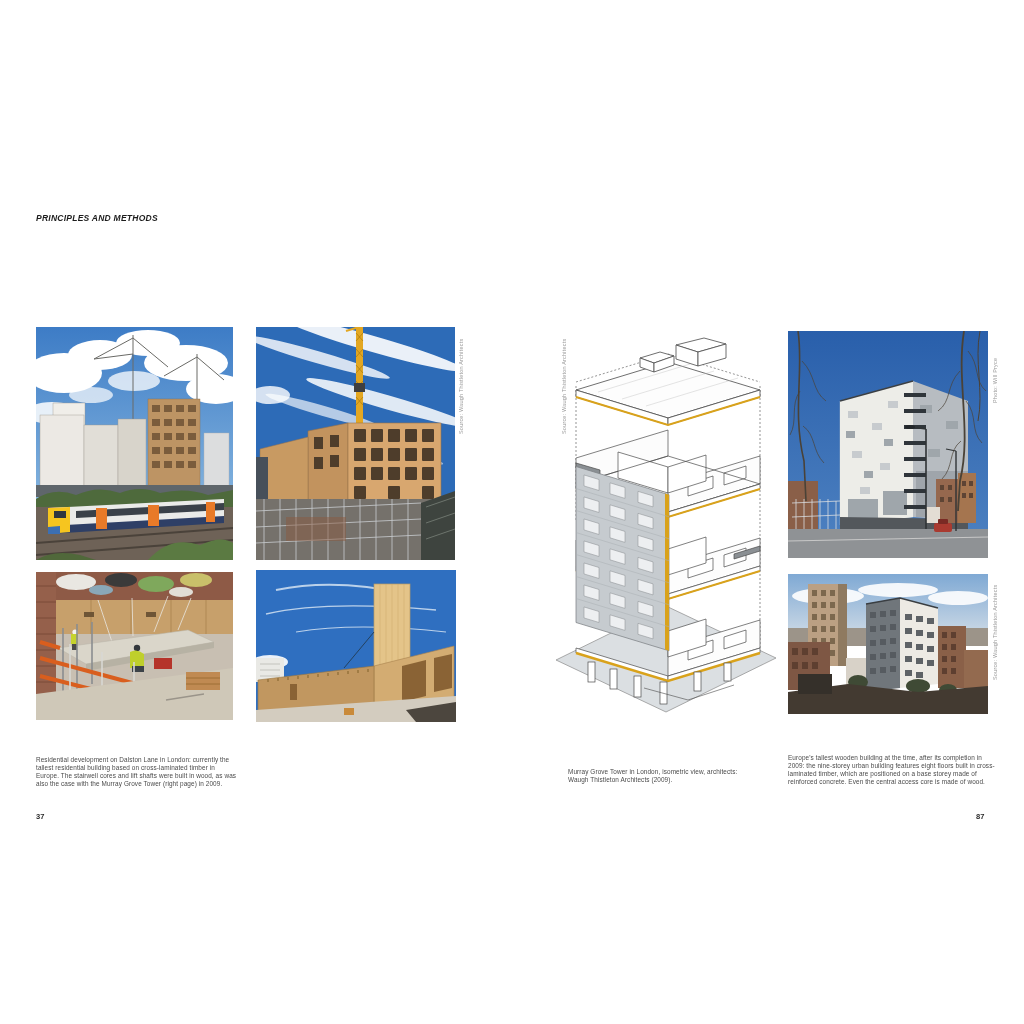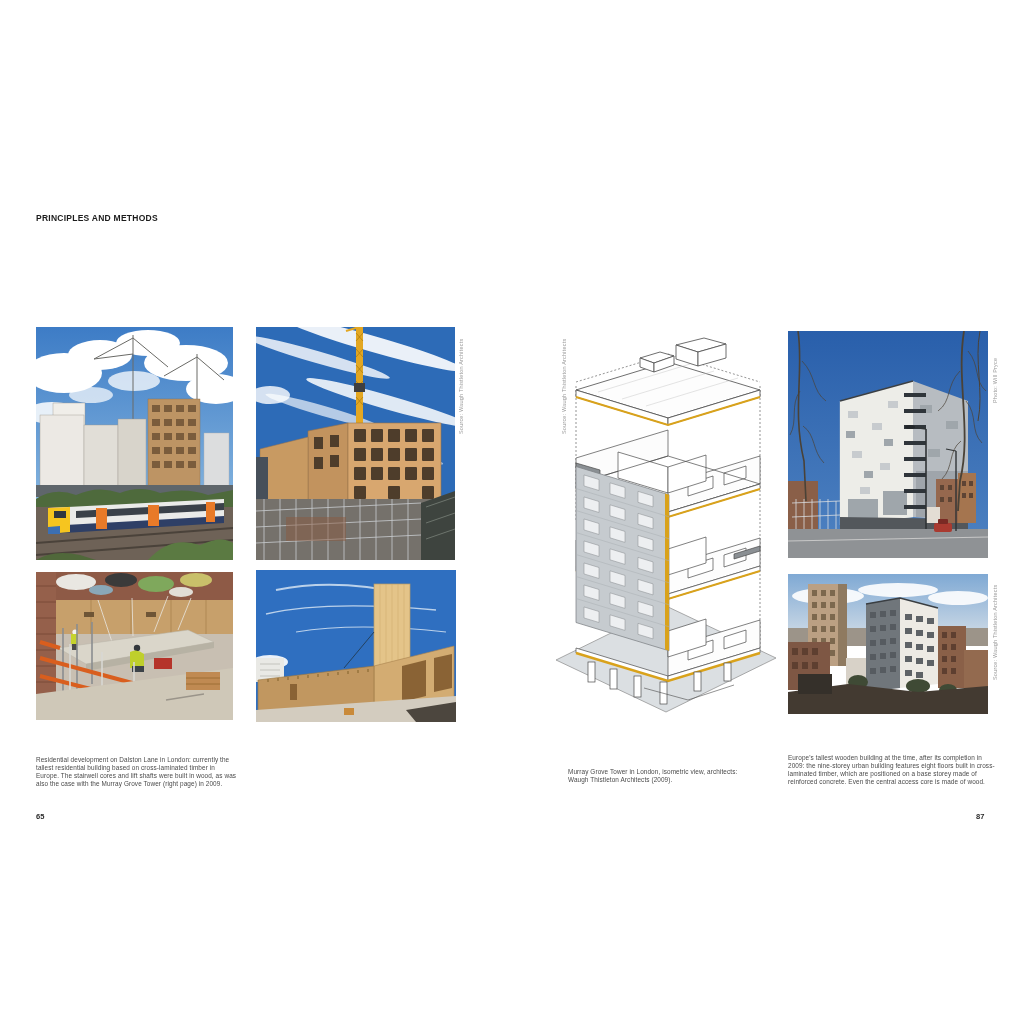--- a/index.html
+++ b/index.html
@@ -12,21 +12,21 @@
   .credit{font-size:5.5px;color:#9b9b9b;letter-spacing:.2px;
           writing-mode:vertical-rl;transform:rotate(180deg);white-space:nowrap;}
   .photo{display:block;}
   svg{display:block;}
 </style>
 </head>
 <body>
 
 <div id="spread">
 
-  <div class="abs section-header" style="left:36px;top:213px;">PRINCIPLES AND METHODS</div>
+  <div class="abs section-header" style="left:36px;top:213px;font-style:italic;">PRINCIPLES AND METHODS</div>
 
   <div class="abs photo" style="left:36px;top:327px;">
     <svg width="197" height="233" viewBox="0 0 197 233">
       <defs>
         <linearGradient id="sky1" x1="0" y1="0" x2="0" y2="1">
           <stop offset="0" stop-color="#3d7cc6"></stop>
             <stop offset="0.7" stop-color="#7fb0dd"></stop>
             <stop offset="1" stop-color="#b9d4ea"></stop>
         </linearGradient>
       </defs>
@@ -250,21 +250,21 @@
         <path d="M12 109 L12 112 M22 108 L22 111 M32 107 L32 110 M42 106 L42 109 M52 105 L52 108 M62 104 L62 107 M72 103 L72 106 M82 102 L82 105 M92 101 L92 104 M102 100 L102 103 M112 99 L112 102" stroke="#99763f" stroke-width="1.6"></path>
         <rect x="34" y="114" width="7" height="16" fill="#8a6335"></rect>
       </g>
       <polygon points="0,140 200,126 200,152 0,152" fill="#d3ccbf"></polygon>
       <rect x="88" y="138" width="10" height="7" fill="#c98a3a"></rect>
       <polygon points="150,140 200,132 200,152 160,152" fill="#4c463e"></polygon>
     </svg>
   </div>
 
   <div class="abs caption" style="left:36px;top:756px;width:202px;">Residential development on Dalston Lane in London: currently the tallest residential building based on cross-laminated timber in Europe. The stairwell cores and lift shafts were built in wood, as was also the case with the Murray Grove Tower (right page) in 2009.</div>
-  <div class="abs pagenum" style="left:36px;top:812px;">65</div>
+  <div class="abs pagenum" style="left:36px;top:812px;">37</div>
 
   <div class="abs credit" style="left:458px;top:330px;height:104px;">Source: Waugh Thistleton Architects</div>
 
   <div class="abs" style="left:548px;top:328px;">
     <svg width="230" height="388" viewBox="0 0 230 388">
 
       <polygon points="8,332 118,384 228,330 118,278" fill="#dbdfe2" stroke="#8a8a8a" stroke-width=".7"></polygon>
 
       <g stroke="#666" stroke-width=".7" stroke-dasharray="2,2" fill="none">
         <path d="M28 54 L120 26 L212 54"></path>

